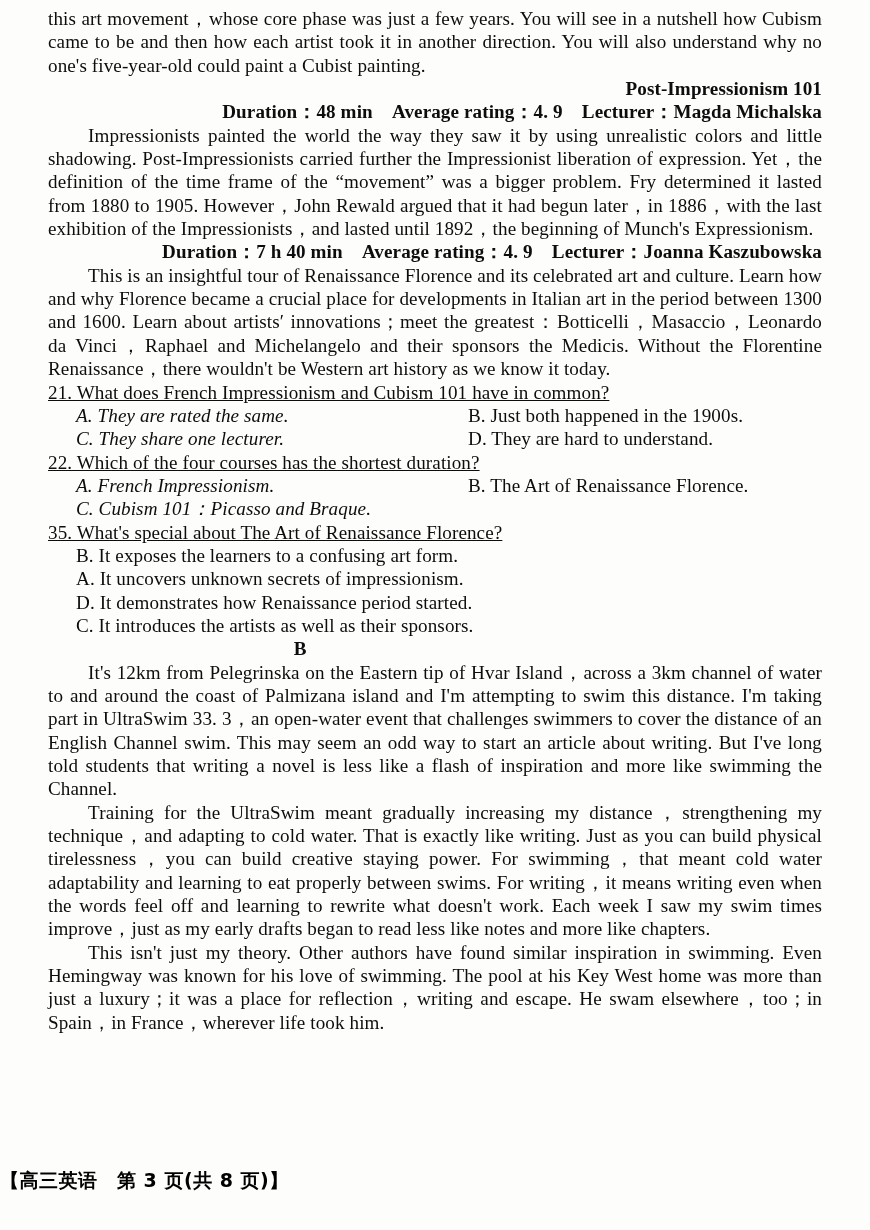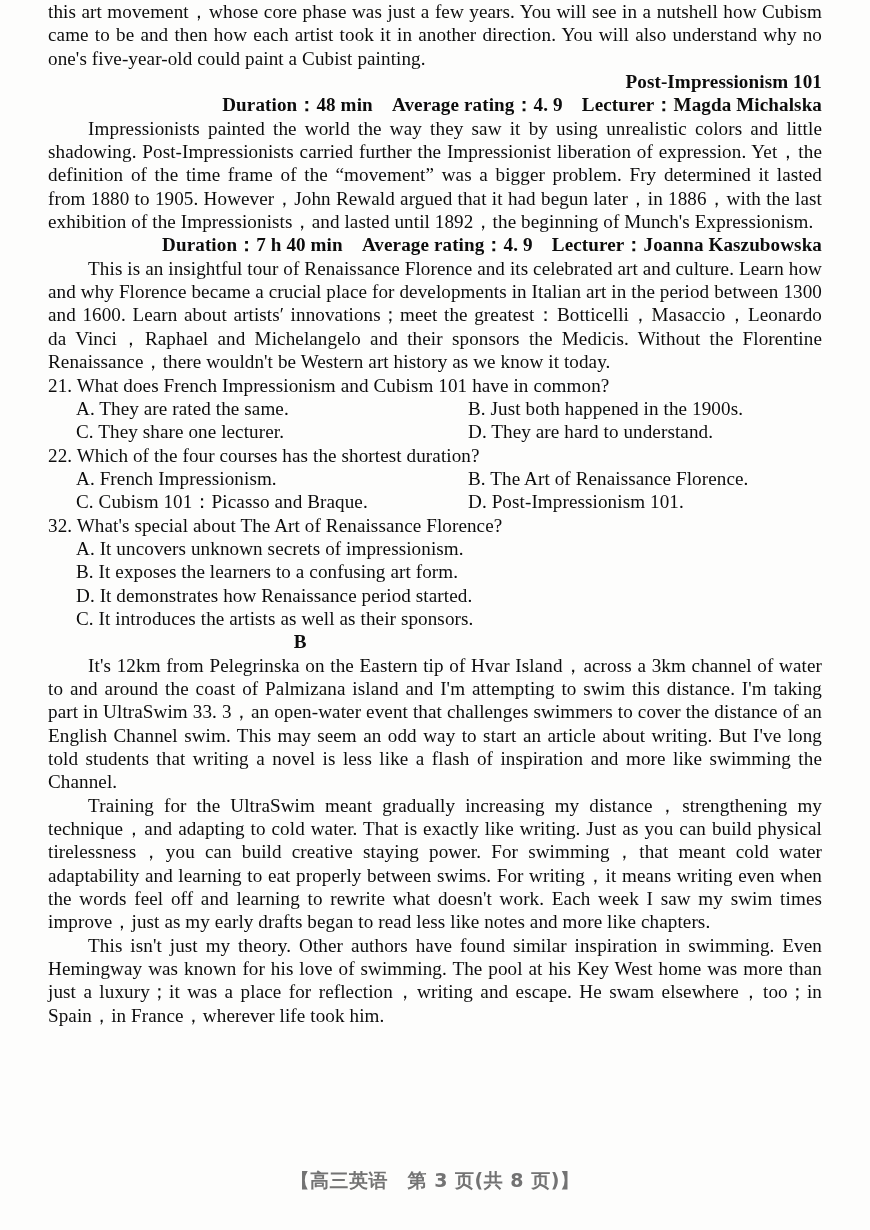--- a/index.html
+++ b/index.html
@@ -12,21 +12,21 @@
     background: #fdfdfc;
     font-family: "Liberation Serif", "DejaVu Serif", serif;
     color: #0d0d0d;
     overflow: hidden;
   }
   .page {
     position: relative;
     width: 870px;
     height: 1230px;
     box-sizing: border-box;
-    padding: 0 48px 0 48px;
+    padding: 7px 48px 0 48px;
   }
   .col {
     width: 774px;
   }
 
   
   p.body-text {
     margin: 0;
     font-size: 19.1px;
     line-height: 23.35px;
@@ -54,33 +54,35 @@
   .question {
     margin: 0;
     font-size: 19.1px;
     line-height: 23.35px;
     text-align: left;
     letter-spacing: 0.1px;
   }
   .q-stem {
     margin: 0;
     padding-left: 0;
+    text-decoration: underline;
   }
   .opt-row {
     display: flex;
     margin: 0;
     font-size: 19.1px;
     line-height: 23.35px;
     letter-spacing: 0.1px;
   }
   .opt-row .opt-left {
     width: 420px;
     padding-left: 28px;
     box-sizing: border-box;
     flex: 0 0 420px;
+    font-style: italic;
   }
   .opt-row .opt-right {
     flex: 1 1 auto;
   }
   .opt-single {
     margin: 0;
     padding-left: 28px;
     font-size: 19.1px;
     line-height: 23.35px;
     letter-spacing: 0.1px;
@@ -95,26 +97,25 @@
     text-align: center;
     padding-right: 270px;
   }
 
   
   .footer {
     position: absolute;
     left: 0;
     right: 0;
     bottom: 36px;
-    text-align: center;
     font-weight: bold;
     font-size: 19px;
     font-family: "DejaVu Sans", "Liberation Sans", sans-serif;
     letter-spacing: 0.5px;
-    color: #737373;
+    color: #000000;
   }
 </style>
 </head>
 <body>
 
 <div class="page">
   <div class="col">
 
     <p class="body-text">this art movement，whose core phase was just a few years. You will see in a nutshell how Cubism came to be and then how each artist took it in another direction. You will also understand why no one's five-year-old could paint a Cubist painting.</p>
 
@@ -135,26 +136,25 @@
       <span class="opt-right">D. They are hard to understand.</span>
     </div>
 
     <p class="question q-stem">22. Which of the four courses has the shortest duration?</p>
     <div class="opt-row">
       <span class="opt-left">A. French Impressionism.</span>
       <span class="opt-right">B. The Art of Renaissance Florence.</span>
     </div>
     <div class="opt-row">
       <span class="opt-left">C. Cubism 101：Picasso and Braque.</span>
-      <span class="opt-right">D. Post-Impressionism 101.</span>
     </div>
 
-    <p class="question q-stem">32. What's special about The Art of Renaissance Florence?</p>
+    <p class="question q-stem">35. What's special about The Art of Renaissance Florence?</p>
+    <p class="opt-single">B. It exposes the learners to a confusing art form.</p>
     <p class="opt-single">A. It uncovers unknown secrets of impressionism.</p>
-    <p class="opt-single">B. It exposes the learners to a confusing art form.</p>
     <p class="opt-single">D. It demonstrates how Renaissance period started.</p>
     <p class="opt-single">C. It introduces the artists as well as their sponsors.</p>
 
     <p class="section-letter">B</p>
 
     <p class="body-text indent">It's 12km from Pelegrinska on the Eastern tip of Hvar Island，across a 3km channel of water to and around the coast of Palmizana island and I'm attempting to swim this distance. I'm taking part in UltraSwim 33. 3，an open-water event that challenges swimmers to cover the distance of an English Channel swim. This may seem an odd way to start an article about writing. But I've long told students that writing a novel is less like a flash of inspiration and more like swimming the Channel.</p>
     <p class="body-text indent">Training for the UltraSwim meant gradually increasing my distance，strengthening my technique，and adapting to cold water. That is exactly like writing. Just as you can build physical tirelessness，you can build creative staying power. For swimming，that meant cold water adaptability and learning to eat properly between swims. For writing，it means writing even when the words feel off and learning to rewrite what doesn't work. Each week I saw my swim times improve，just as my early drafts began to read less like notes and more like chapters.</p>
     <p class="body-text indent">This isn't just my theory. Other authors have found similar inspiration in swimming. Even Hemingway was known for his love of swimming. The pool at his Key West home was more than just a luxury；it was a place for reflection，writing and escape. He swam elsewhere，too；in Spain，in France，wherever life took him.</p>
 
   </div>

